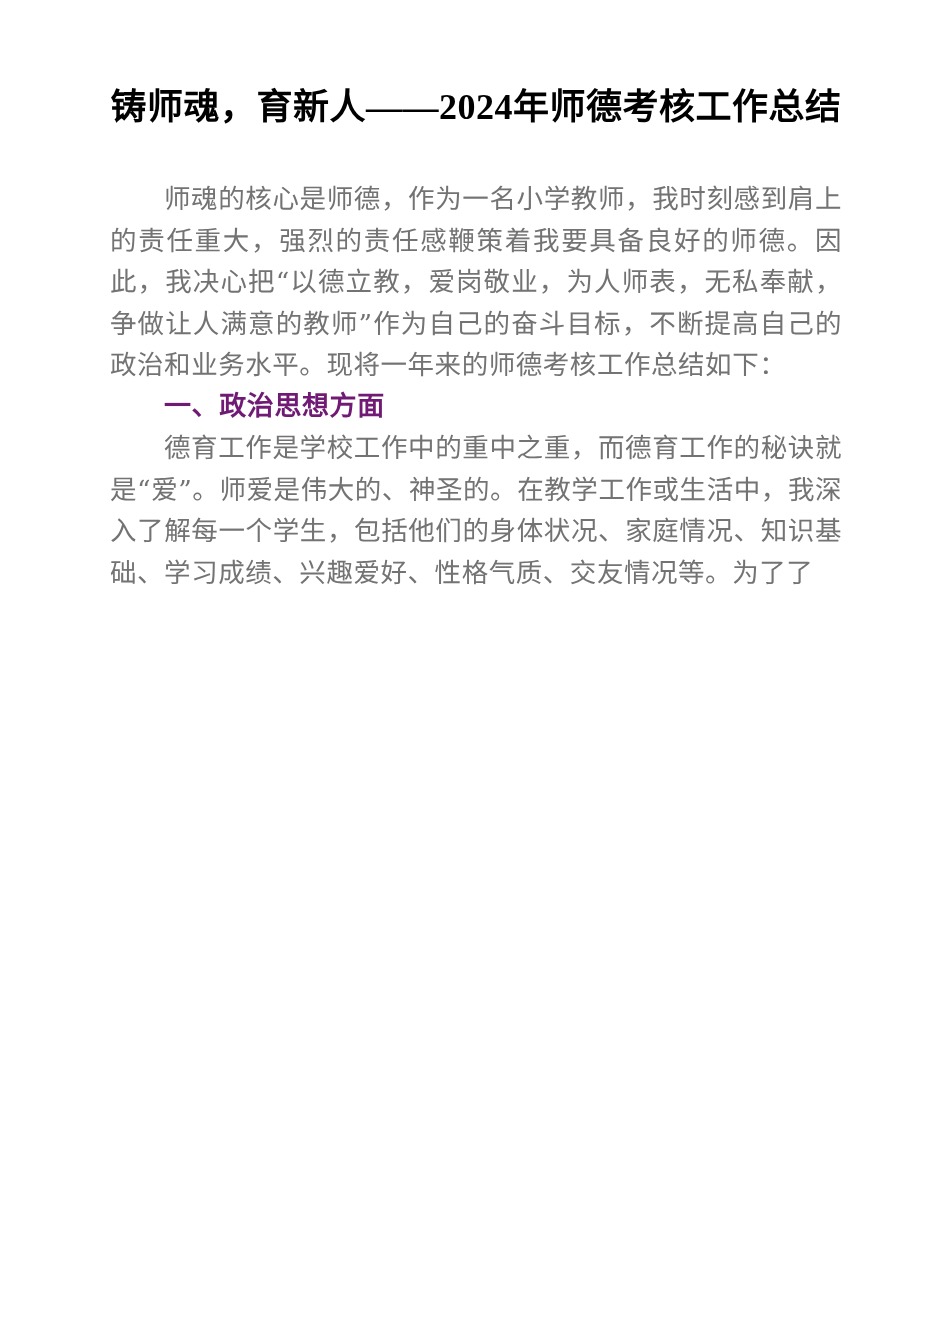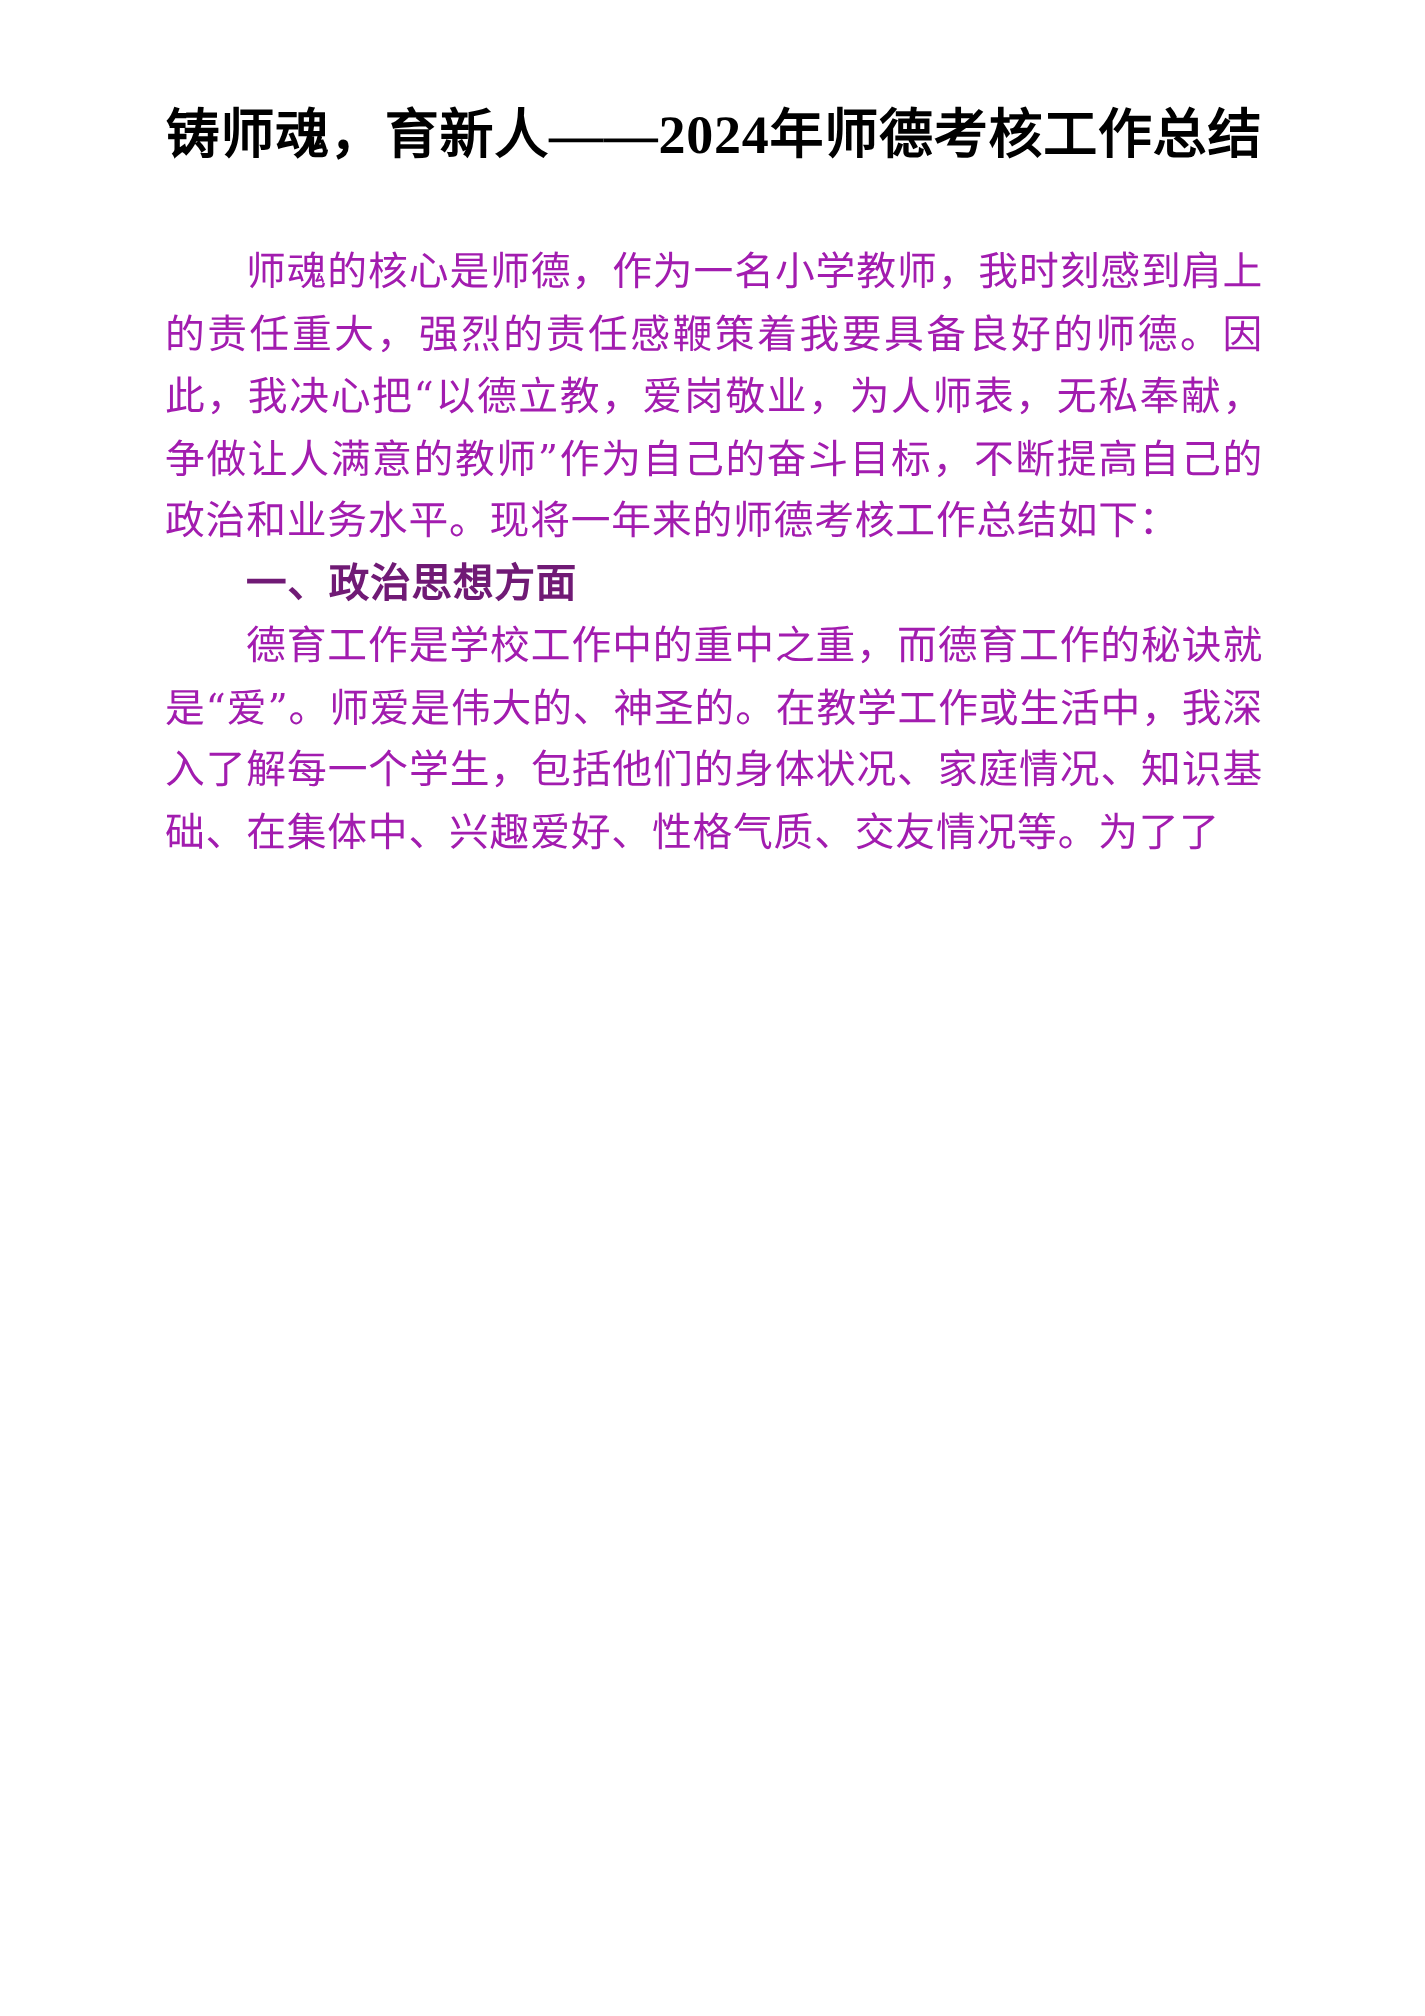--- a/index.html
+++ b/index.html
@@ -28,21 +28,21 @@
 
   
   .doc-title {
     font-family: "Liberation Serif", "DejaVu Serif", serif;
     font-weight: bold;
     font-size: 36px;
     line-height: 54px;
     color: #000000;
     text-align: center;
     margin: 0;
-    padding-top: 63px;
+    padding-top: 80px;
     letter-spacing: 0.5px;
     word-break: break-all;
   }
 
   
   .section-heading {
     font-family: "Liberation Sans", "DejaVu Sans", sans-serif;
     font-weight: bold;
     font-size: 27px;
     line-height: 41.5px;
@@ -51,21 +51,21 @@
     text-indent: 54px;
     letter-spacing: 0.6px;
     word-break: break-all;
   }
 
   
   .body-para {
     font-family: "DejaVu Serif", "Liberation Serif", serif;
     font-size: 26.5px;
     line-height: 41.5px;
-    color: #a21caf;
+    color: #737373;
     margin: 0;
     text-indent: 54px;
     text-align: justify;
     text-justify: inter-character;
     letter-spacing: 0.55px;
     word-break: break-all;
     hyphens: none;
   }
 
   .spacer-after-title {
@@ -81,16 +81,16 @@
     <h1 class="doc-title">铸师魂，育新人——2024年师德考核工作总结</h1>
 
     <div class="spacer-after-title"></div>
 
     <p class="body-para">师魂的核心是师德，作为一名小学教师，我时刻感到肩上的责任重大，强烈的责任感鞭策着我要具备良好的师德。因此，我决心把“以德立教，爱岗敬业，为人师表，无私奉献，争做让人满意的教师”作为自己的奋斗目标，不断提高自己的政治和业务水平。现将一年来的师德考核工作总结如下：</p>
 
     <h2 class="section-heading">一、政治思想方面</h2>
 
 
 
-    <p class="body-para">德育工作是学校工作中的重中之重，而德育工作的秘诀就是“爱”。师爱是伟大的、神圣的。在教学工作或生活中，我深入了解每一个学生，包括他们的身体状况、家庭情况、知识基础、在集体中、兴趣爱好、性格气质、交友情况等。为了了</p>
+    <p class="body-para">德育工作是学校工作中的重中之重，而德育工作的秘诀就是“爱”。师爱是伟大的、神圣的。在教学工作或生活中，我深入了解每一个学生，包括他们的身体状况、家庭情况、知识基础、学习成绩、兴趣爱好、性格气质、交友情况等。为了了</p>
 
   </div>
 </div>
 
 </body></html>

